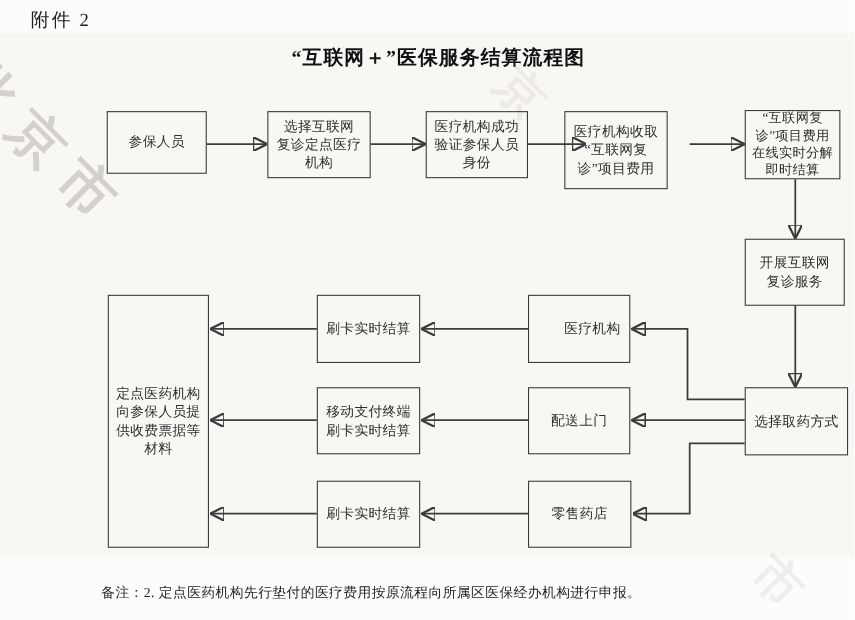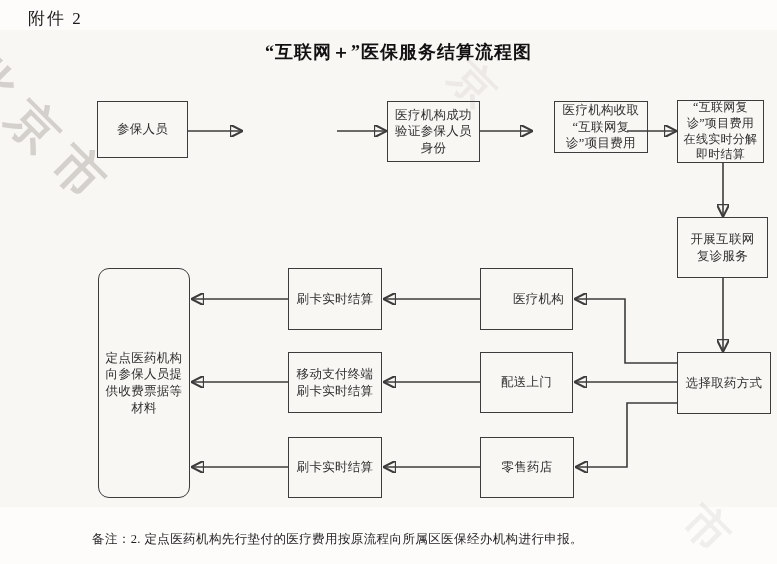--- a/index.html
+++ b/index.html
@@ -87,45 +87,48 @@
     <path d="M677 403 L627 403 L627 467 L577 467" marker-end="url(#arw)"></path>
     <path d="M480 299 L385 299" marker-end="url(#arw)"></path>
     <path d="M480 382 L385 382" marker-end="url(#arw)"></path>
     <path d="M480 467 L385 467" marker-end="url(#arw)"></path>
     <path d="M288 299 L193 299" marker-end="url(#arw)"></path>
     <path d="M288 382 L193 382" marker-end="url(#arw)"></path>
     <path d="M288 467 L193 467" marker-end="url(#arw)"></path>
   </svg>
 
   <div class="box" style="left:97px;  top:101px; width:91px; height:57px;">参保人员</div>
+  <div class="box" style="left:243px; top:101px; width:94px; height:61px;">选择互联网
+复诊定点医疗
+机构</div>
   <div class="box" style="left:387px; top:101px; width:93px; height:61px;">医疗机构成功
 验证参保人员
 身份</div>
-  <div class="box" style="left:554px; top:101px; width:94px; height:52px;">医疗机构收取
+  <div class="box" style="left:513px; top:101px; width:94px; height:71px;">医疗机构收取
 “互联网复
 诊”项目费用</div>
   <div class="box" style="left:677px; top:100px; width:87px; height:63px; font-size:12px;">“互联网复
 诊”项目费用
 在线实时分解
 即时结算</div>
 
   <div class="box" style="left:677px; top:217px; width:91px; height:61px;">开展互联网
 复诊服务</div>
   <div class="box" style="left:677px; top:352px; width:94px; height:62px;">选择取药方式</div>
 
   <div class="box" style="left:480px; top:268px; width:93px; height:62px;padding-left:24px;">医疗机构</div>
   <div class="box" style="left:480px; top:437px; width:94px; height:61px;">零售药店</div>
   <div class="box" style="left:480px; top:352px; width:93px; height:61px;">配送上门</div>
 
   <div class="box" style="left:288px; top:268px; width:94px; height:62px;">刷卡实时结算</div>
   <div class="box" style="left:288px; top:352px; width:94px; height:61px;">移动支付终端
 刷卡实时结算</div>
   <div class="box" style="left:288px; top:437px; width:94px; height:61px;">刷卡实时结算</div>
 
-  <div class="box" style="left:98px; top:268px; width:92px; height:230px;border-radius:11px;">定点医药机构
+  <div class="box" style="left:98px; top:268px; width:92px; height:230px;">定点医药机构
 向参保人员提
 供收费票据等
 材料</div>
 
   <div class="notes">
     <div>备注：</div>
     <div class="note-lines">
       <div>2. 定点医药机构先行垫付的医疗费用按原流程向所属区医保经办机构进行申报。</div>
     </div>
   </div>

